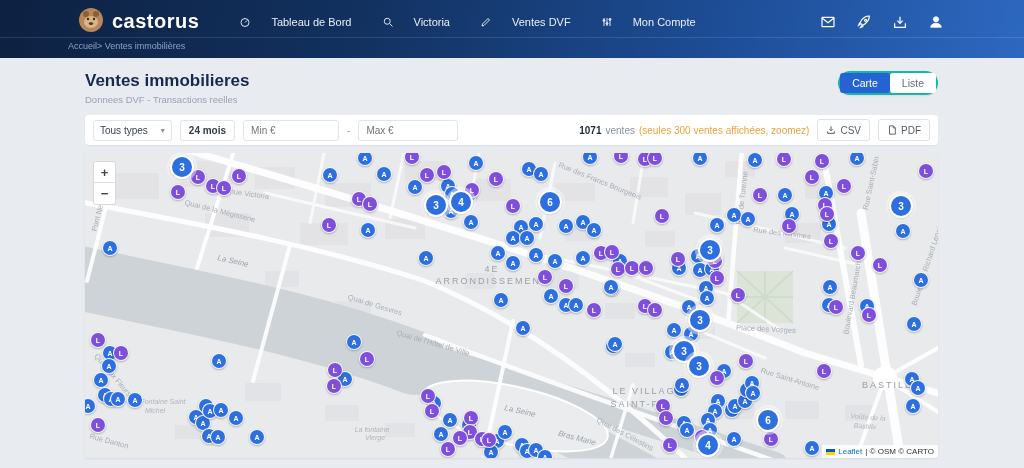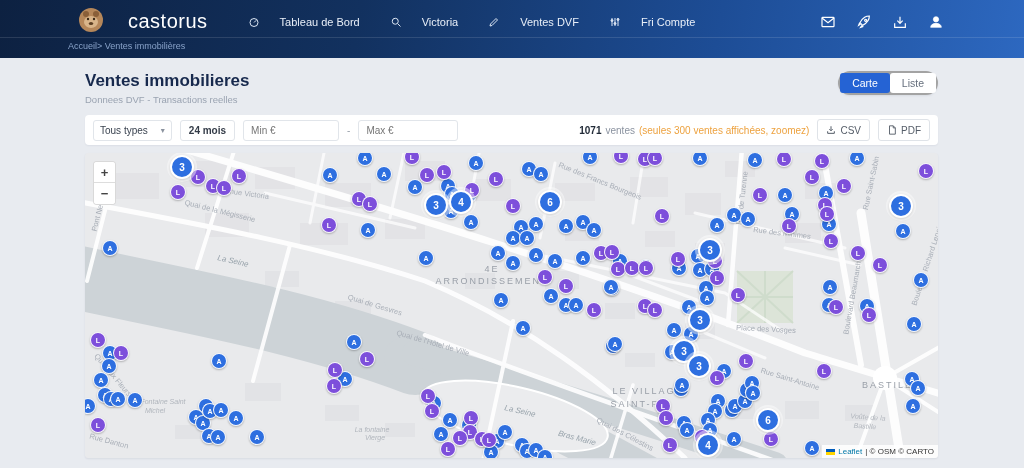--- a/index.html
+++ b/index.html
@@ -2,35 +2,35 @@
 <html style="--accent: #2563d4; --mblue: #2e6fe0; --mpurple: #7d4fdb;"><head>
 <meta charset="utf-8">
 <style>
   *{box-sizing:border-box;margin:0;padding:0;font-family:"Liberation Sans",sans-serif;}
   html,body{width:1024px;height:468px;overflow:hidden;background:#e8ebf0;}
 
   
   header{height:58px;background:linear-gradient(100deg,#0d2141 0%,#12315f 35%,#1d4d96 70%,#2d68c0 100%);color:#fff;position:relative;}
   .nav-row{height:38px;display:flex;align-items:center;padding:6px 80px 0 78px;border-bottom:1px solid rgba(255,255,255,.12);}
   .brand{display:flex;align-items:center;gap:8px;cursor:pointer;}
-  .brand-text{font-size:20px;font-weight:400;letter-spacing:.5px;margin-left:16px;}
+  .brand-text{font-size:20px;font-weight:700;letter-spacing:.5px;}
   nav{display:flex;align-items:center;gap:30px;margin-left:40px;}
   .nav-item{display:flex;align-items:center;gap:20px;font-size:11px;color:#e9eff8;cursor:pointer;text-decoration:none;}
   .nav-item svg{width:12px;height:12px;stroke:#dbe5f3;}
   .nav-actions{margin-left:auto;display:flex;align-items:center;gap:20px;}
   .nav-actions svg{width:16px;height:16px;stroke:#fff;cursor:pointer;}
   .breadcrumb{padding:3px 0 0 68px;font-size:9px;color:#89a3c9;}
   .breadcrumb span{cursor:pointer;}
 
   
   main{padding:0 86px 0 85px;}
   .title-row{display:flex;align-items:flex-start;margin-top:13px;}
   h1{font-size:17px;font-weight:700;color:#17294d;}
   .subtitle{font-size:9.5px;color:#9aa3b1;margin-top:3px;}
-  .toggle{margin-left:auto;background:#a3a3a3;border-radius:12px;padding:2px;display:flex;box-shadow:0 1px 2px rgba(20,40,80,.08);}
+  .toggle{margin-left:auto;background:#14b8a6;border-radius:12px;padding:2px;display:flex;box-shadow:0 1px 2px rgba(20,40,80,.08);}
   .toggle button{border:none;font-size:10.5px;padding:4px 12px;border-radius:3px;cursor:pointer;background:#fff;color:#666f7d;}
   .toggle button.active{background:var(--accent);color:#fff;}
 
   
   .filter-bar{margin-top:10px;background:#fff;border-radius:4px;height:30px;display:flex;align-items:center;gap:8px;padding:0 8px;box-shadow:0 1px 2px rgba(20,40,80,.06);font-size:10px;}
   .filter-bar input{height:21px;border:1px solid #e1e5ea;border-radius:3px;padding:0 7px;font-size:10px;color:#333;outline:none;}
   .in-loc{width:122px;} .in-min{width:96px;} .in-max{width:100px;}
   .select{height:21px;border:1px solid #e1e5ea;border-radius:3px;padding:0 6px;display:flex;align-items:center;gap:13px;color:#3a4350;cursor:pointer;}
   .select .chev{color:#8a929e;font-size:8px;}
   .pill{height:21px;border:1px solid #e1e5ea;border-radius:3px;padding:0 8px;display:flex;align-items:center;color:#343c48;font-weight:600;cursor:pointer;}
@@ -98,21 +98,21 @@
           </svg>
         <span>Ventes DVF</span>
       </a>
       <a class="nav-item">
         <svg viewBox="0 0 24 24" fill="none" stroke-width="2">
             <path d="M6 4v16M12 4v16M18 4v16"></path>
             <circle cx="6" cy="9" r="2" fill="#dbe5f3"></circle>
             <circle cx="12" cy="15" r="2" fill="#dbe5f3"></circle>
             <circle cx="18" cy="7" r="2" fill="#dbe5f3"></circle>
           </svg>
-        <span>Fri Compte</span>
+        <span>Mon Compte</span>
       </a>
     </nav>
     <div class="nav-actions">
       <svg viewBox="0 0 24 24" fill="none" stroke-width="1.8">
           <rect x="3" y="5" width="18" height="14" rx="1"></rect>
           <path d="M3 6l9 7 9-7"></path>
         </svg>
       <svg viewBox="0 0 24 24" fill="none" stroke-width="1.8">
           <path d="M13 5c3-2 7-2 7-2s0 4-2 7c-2 3-5 6-8 7l-4-4c1-3 4-6 7-8z"></path>
           <circle cx="14.5" cy="9.5" r="1.6"></circle>

